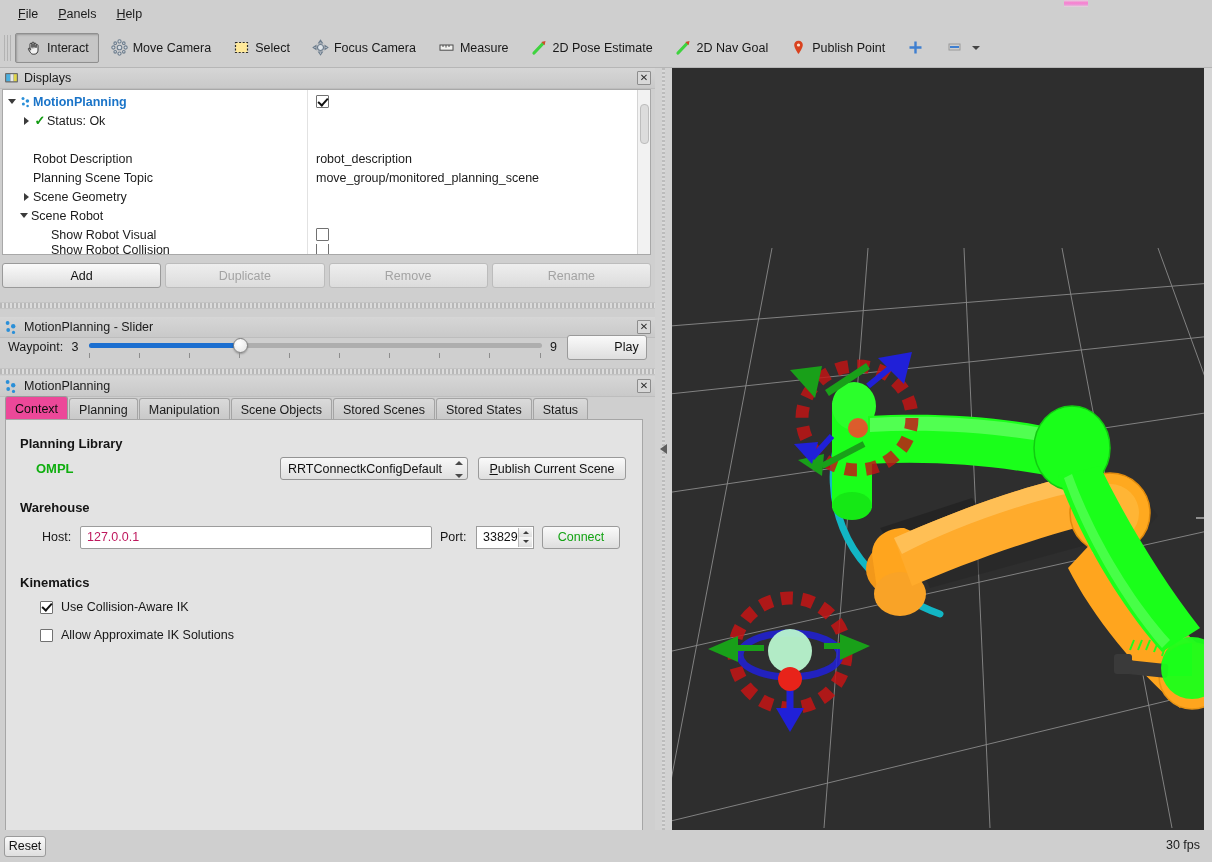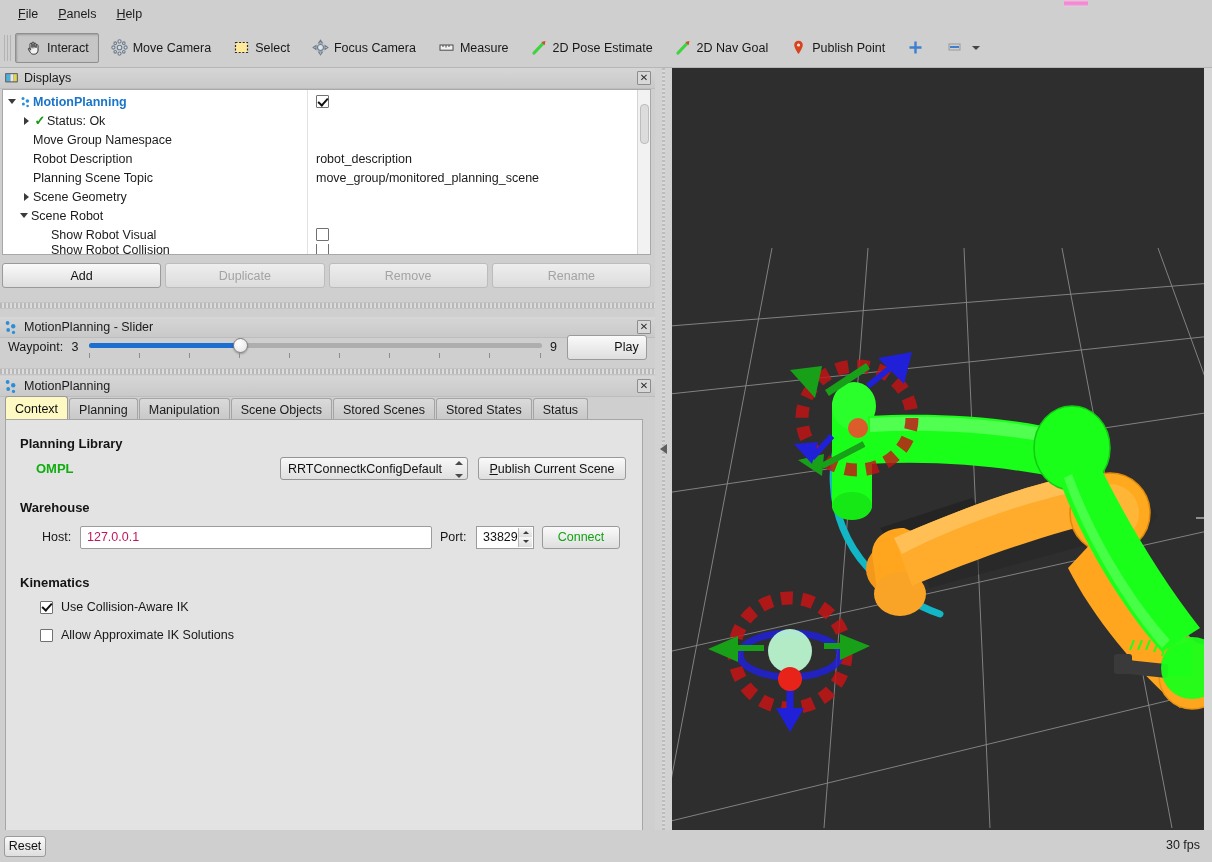--- a/index.html
+++ b/index.html
@@ -185,21 +185,21 @@
   .tab {
     height: 22px; padding: 0 9px;
     display: flex; align-items: center;
     font-size: 12.5px; color: #1b1b1b;
     background: linear-gradient(#dadada, #c8c8c8);
     border: 1px solid #a4a4a4; border-bottom: none;
     border-radius: 3px 3px 0 0;
     margin-right: 1px; cursor: default;
   }
   .tab.selected {
-    background: #fef9c3; height: 24px; color: #0d0d0d;
+    background: #ec4899; height: 24px; color: #0d0d0d;
     border-color: #9a9a9a;
   }
   #tabpage {
     position: absolute; left: 5px; top: 51px; width: 638px; height: 772px;
     background: #e3e3e3; border: 1px solid #a6a6a6;
   }
   #tabcontent { position: absolute; left: 0; top: 0; width: 100%; padding: 10px 12px; }
   .sec-h { font-size: 13px; font-weight: bold; color: #141414; margin: 6px 0 10px 2px; }
   .row { display: flex; align-items: center; margin-bottom: 12px; }
   .ompl { color: #0fae0f; font-weight: bold; font-size: 13px; margin-left: 18px; }
@@ -447,23 +447,20 @@
         </div>
 
         <div class="tree-row" style="top:21px;padding-left:16px">
           <span class="tw">
               <i class="arrow-r"></i>
             </span>
           <span class="tw tick-ok">✓</span>
           <span class="tree-label">Status: Ok</span>
         </div>
 
-        <div class="tree-row" style="top:40px;padding-left:30px">
-          <span class="tree-label">Move Group Namespace</span>
-        </div>
 
         <div class="tree-row" style="top:59px;padding-left:30px">
           <span class="tree-label">Robot Description</span>
         </div>
 
         <div class="tree-row" style="top:78px;padding-left:30px">
           <span class="tree-label">Planning Scene Topic</span>
         </div>
 
         <div class="tree-row" style="top:97px;padding-left:16px">

